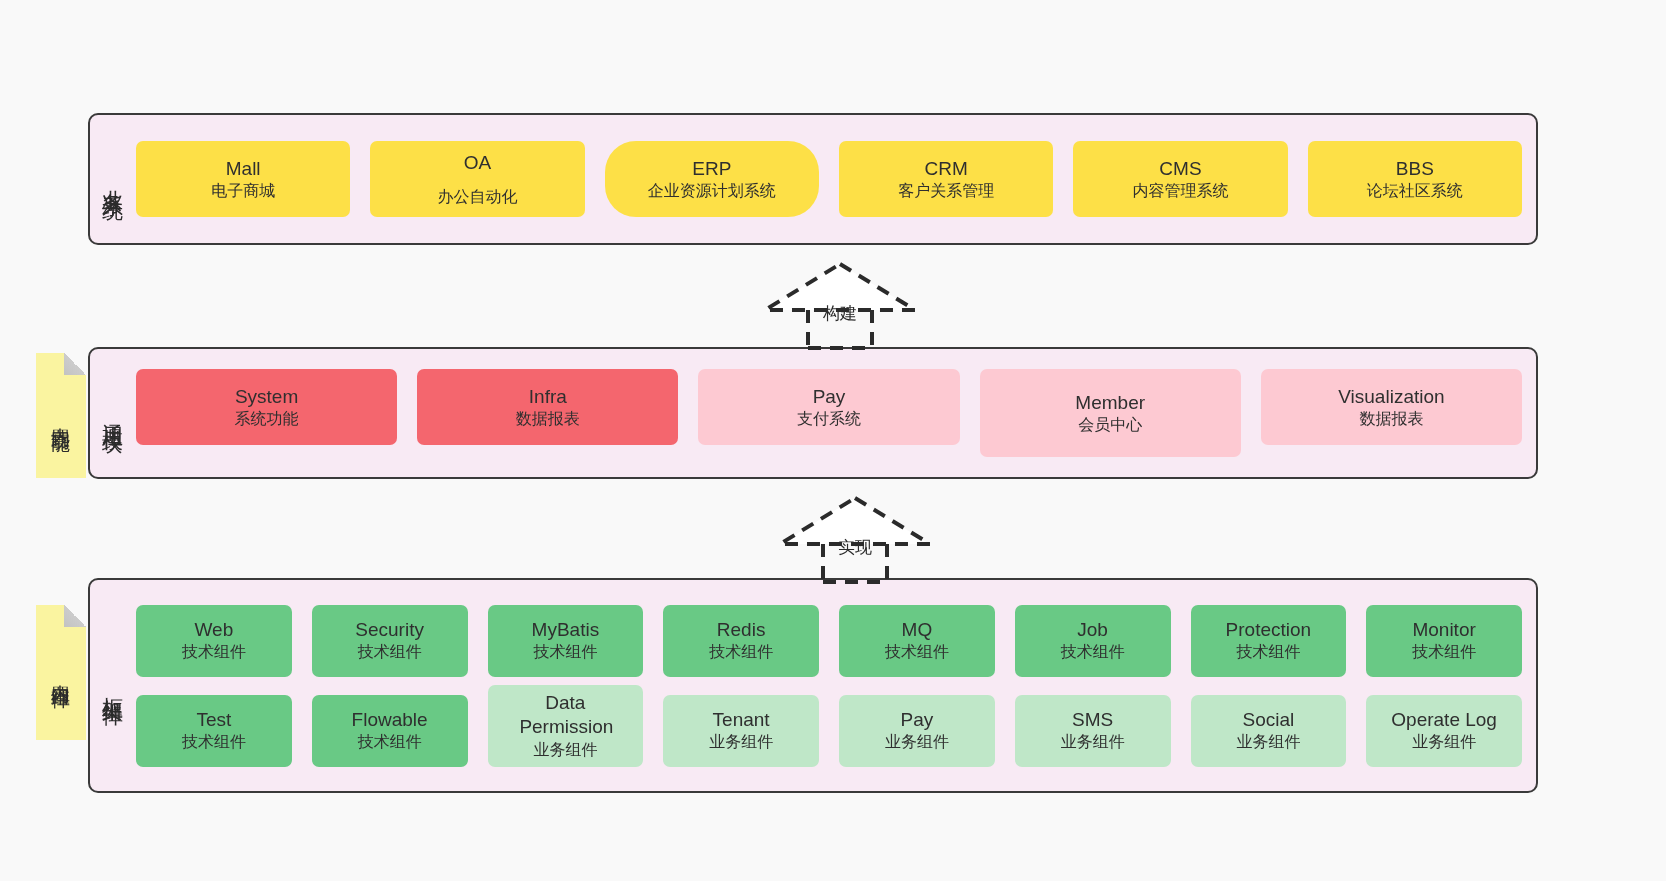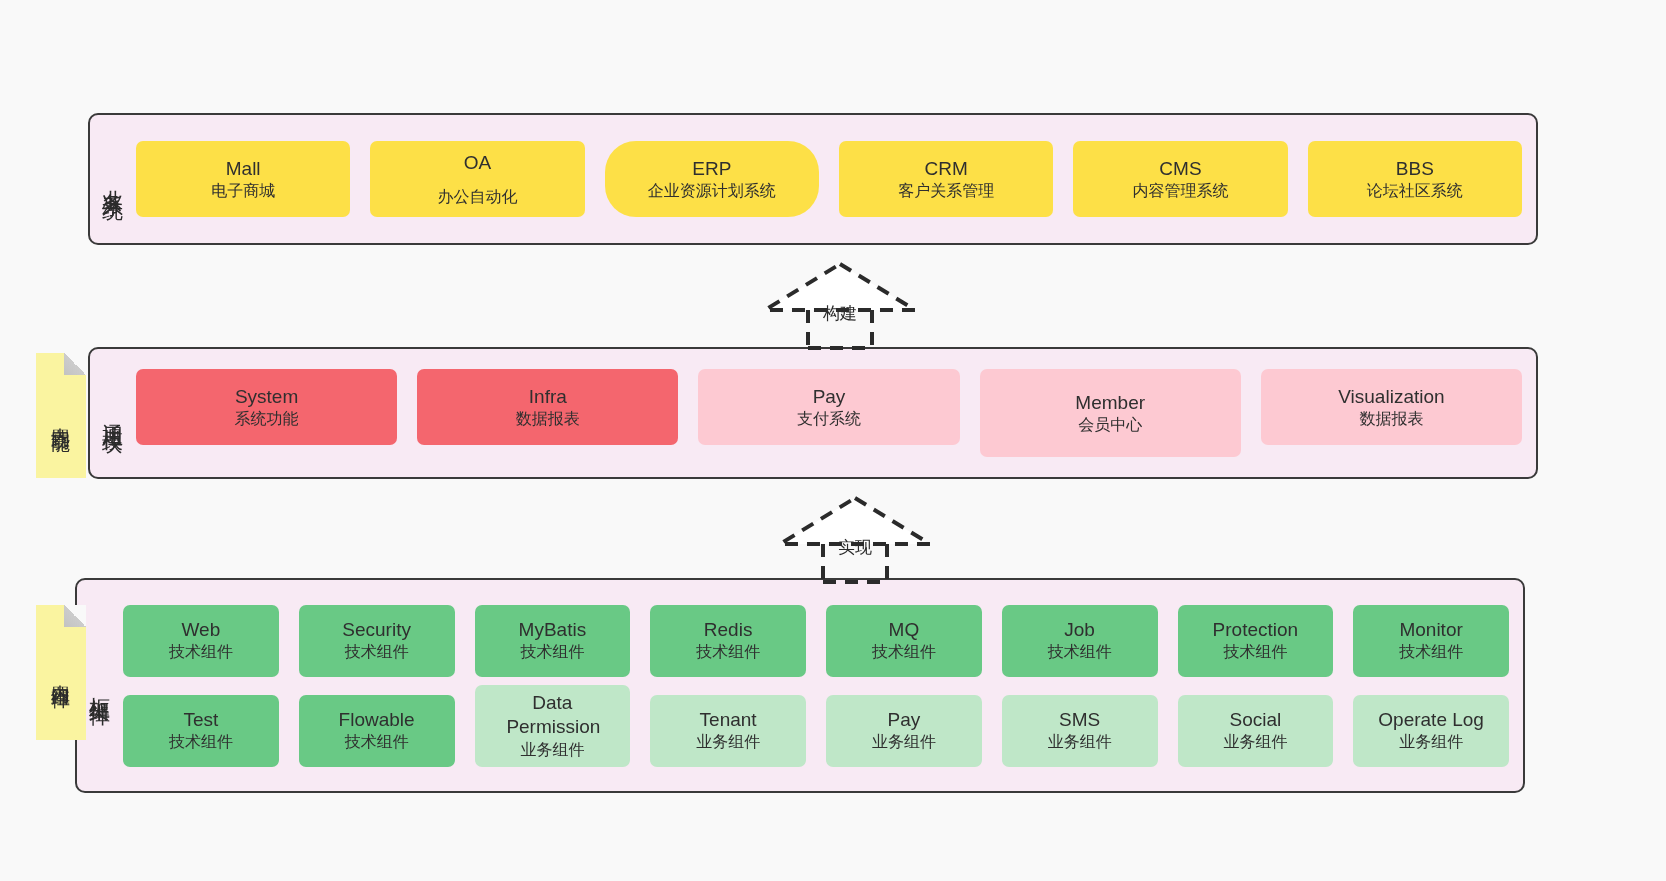--- a/index.html
+++ b/index.html
@@ -214,21 +214,21 @@
       <line x1="117" y1="52" x2="117" y2="92" stroke="#2b2b2b" stroke-width="4" stroke-dasharray="13,9"></line>
       <line x1="53" y1="90" x2="117" y2="90" stroke="#2b2b2b" stroke-width="4" stroke-dasharray="13,9"></line>
     </svg>
     <div class="arrow-label">实现</div>
   </div>
 
   <div class="sticky" style="left:36px; top:605px; width:50px; height:135px;">
     <span>内置组件</span>
   </div>
 
-  <div class="layer" id="layer-2" style="left:75px; top:578px; width:1450px; height:215px;">
+  <div class="layer" id="layer-2" style="left:88px; top:578px; width:1450px; height:215px;">
     <div class="layer-label">框架组件</div>
     <div class="layer-body">
 
       <div class="row">
         <div class="card c-green" style="height:72px;">
           <span class="t1">Web</span>
           <span class="t2">技术组件</span>
         </div>
         <div class="card c-green" style="height:72px;">
           <span class="t1">Security</span>

